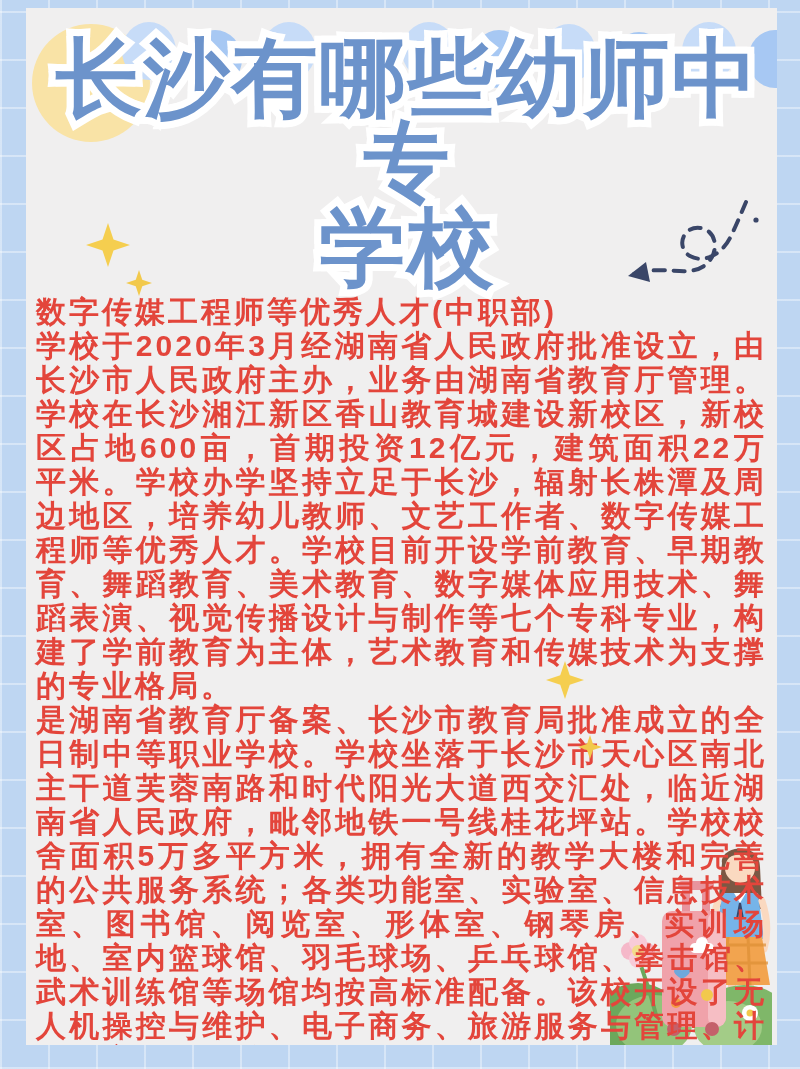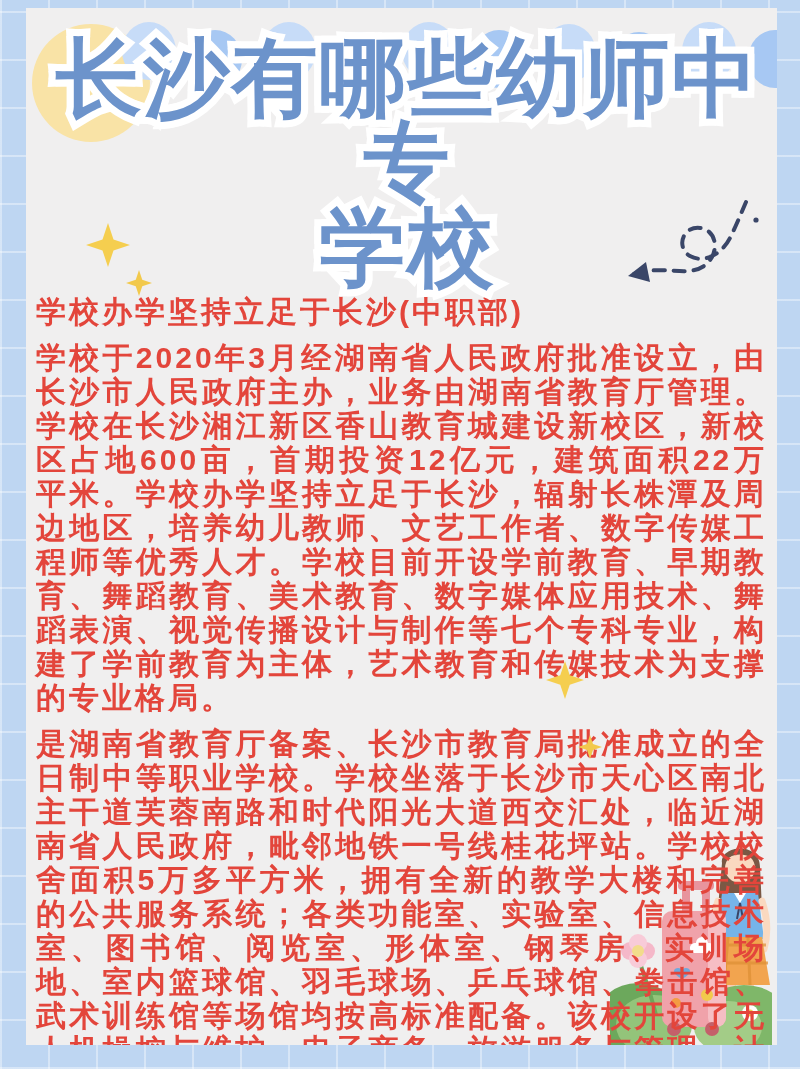--- a/index.html
+++ b/index.html
@@ -29,21 +29,21 @@
   .t-outline{ position:absolute; left:0; right:0; top:0; color:#fff;
     -webkit-text-stroke:14px #fff; paint-order:stroke fill;
     text-shadow:0 0 6px #fff,4px 4px 0 #fff,-4px 4px 0 #fff,4px -4px 0 #fff,
       -4px -4px 0 #fff,7px 0 0 #fff,-7px 0 0 #fff,0 7px 0 #fff,0 -7px 0 #fff; }
   .t-fill{ position:relative; color:#6C93CB; z-index:1; }
   
   .content{ position:relative; z-index:2; padding:6px 10px 0 10px;
     color:#E3453B; font-weight:700; font-size:30px; line-height:34px;
     letter-spacing:3px; }
   .sec-heading{ text-align:left; }
-  .sec-body{ text-align:justify; text-justify:inter-character;margin-top:12px; }
+  .sec-body{ text-align:justify; text-justify:inter-character; }
   
   .decor{ position:absolute; z-index:4; pointer-events:none; }
   .illustration{ position:absolute; right:5px; bottom:0; width:162px; height:222px;
     z-index:1; }
   .swirl{ left:594px; top:182px; width:150px; height:142px; }
   .sp1{ left:60px;  top:215px; width:44px; height:44px; }
   .sp2{ left:100px; top:262px; width:26px; height:26px; }
   .sp3{ left:520px; top:653px; width:38px; height:38px; }
   .sp4{ left:552px; top:727px; width:24px; height:24px; }
 </style>
@@ -70,21 +70,21 @@
       <span class="t-fill">长沙有哪些幼师中专</span>
     </span>
     <span class="t-line">
       <span class="t-outline" aria-hidden="true">学校</span>
       <span class="t-fill">学校</span>
     </span>
   </div>
 
   <div class="content">
     <div class="section">
-      <div class="sec-heading">学校办学坚持立足于长沙(中职部)</div>
+      <div class="sec-heading">数字传媒工程师等优秀人才(中职部)</div>
       <div class="sec-body">学校于2020年3月经湖南省人民政府批准设立，由长沙市人民政府主办，业务由湖南省教育厅管理。学校在长沙湘江新区香山教育城建设新校区，新校区占地600亩，首期投资12亿元，建筑面积22万平米。学校办学坚持立足于长沙，辐射长株潭及周边地区，培养幼儿教师、文艺工作者、数字传媒工程师等优秀人才。学校目前开设学前教育、早期教育、舞蹈教育、美术教育、数字媒体应用技术、舞蹈表演、视觉传播设计与制作等七个专科专业，构建了学前教育为主体，艺术教育和传媒技术为支撑的专业格局。</div>
     </div>
     <div class="section">
       <div class="sec-body">是湖南省教育厅备案、长沙市教育局批准成立的全日制中等职业学校。学校坐落于长沙市天心区南北主干道芙蓉南路和时代阳光大道西交汇处，临近湖南省人民政府，毗邻地铁一号线桂花坪站。学校校舍面积5万多平方米，拥有全新的教学大楼和完善的公共服务系统；各类功能室、实验室、信息技术室、图书馆、阅览室、形体室、钢琴房、实训场地、室内篮球馆、羽毛球场、乒乓球馆、拳击馆、武术训练馆等场馆均按高标准配备。该校开设了无人机操控与维护、电子商务、旅游服务与管理、计算机应用等10个</div>
     </div>
   </div>
 
   <svg class="decor sp1" viewBox="0 0 24 24">
     <path d="M12 0 L15 9 L24 12 L15 15 L12 24 L9 15 L0 12 L9 9 Z" fill="#F5CE4F"></path>
   </svg>

